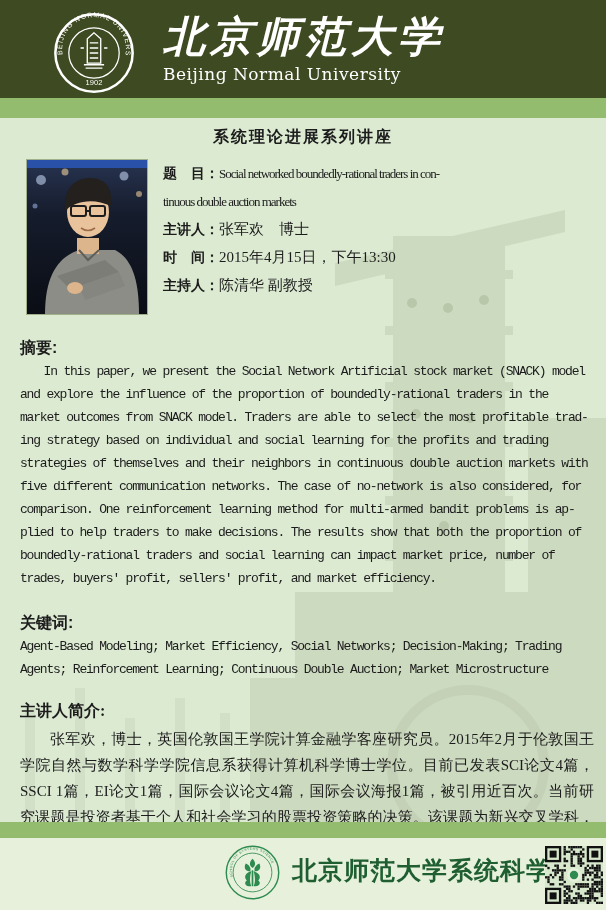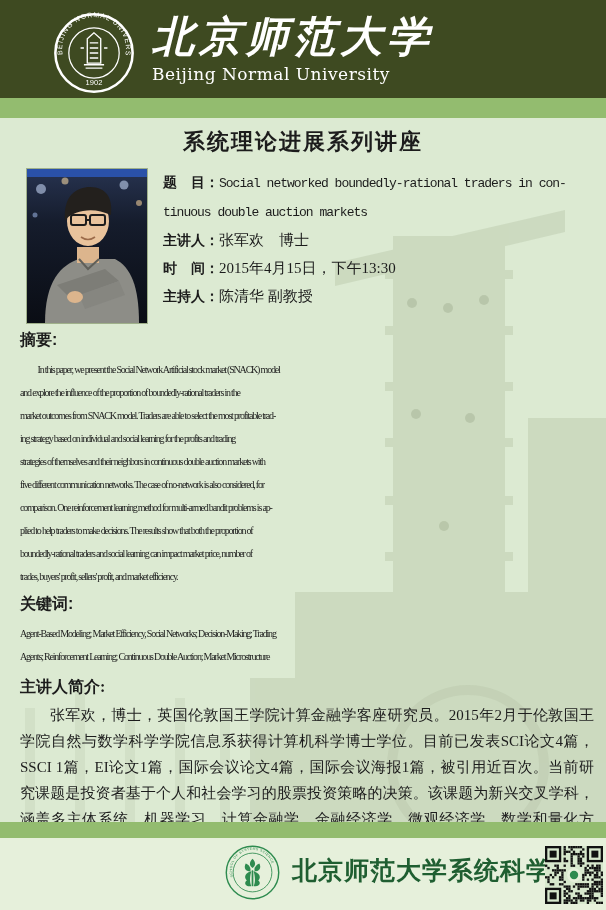--- a/index.html
+++ b/index.html
@@ -1,44 +1,44 @@
 <!DOCTYPE html>
 <html><head>
 <meta charset="utf-8">
 <style>
   html,body{margin:0;padding:0;background:#888;}
   .poster{position:relative;width:606px;height:910px;margin:0 auto;background:#dcead2;overflow:hidden;
           font-family:"Liberation Sans","DejaVu Sans",sans-serif;color:#1c1c1c;}
   
   .header{position:absolute;top:0;left:0;width:606px;height:98px;background:#3e4a21;z-index:3;}
   .seal{position:absolute;left:52px;top:11px;width:84px;height:84px;}
-  .uni-block{position:absolute;left:152px;top:12px;color:#fff;}
+  .uni-block{position:absolute;left:163px;top:12px;color:#fff;}
   .uni-cn{font-family:"DejaVu Serif","Liberation Serif",serif;font-style:italic;font-weight:bold;
           font-size:42px;letter-spacing:5px;line-height:50px;white-space:nowrap;}
   .uni-en{font-family:"DejaVu Serif","Liberation Serif",serif;font-size:17px;letter-spacing:.5px;margin-top:2px;}
   .stripe{position:absolute;left:0;width:606px;height:20px;background:#93bc6f;z-index:3;}
   .stripe-top{top:98px;}
   .stripe-bottom{top:822px;height:16px;}
   
   .watermark{position:absolute;left:0;top:118px;width:606px;height:704px;z-index:0;pointer-events:none;}
   
   .content{position:absolute;left:0;top:118px;width:606px;z-index:1;}
-  .poster-title{margin-top:9px;text-align:center;font-size:22px;font-weight:bold;letter-spacing:2px;}
+  .poster-title{margin-top:9px;text-align:center;font-size:16px;font-weight:bold;letter-spacing:2px;}
   .info-section{display:flex;padding:11px 12px 0 26px;}
   .photo{flex:0 0 120px;width:120px;height:154px;border:1px solid #9fb08a;}
   .info-text{margin-left:15px;flex:1;min-width:0;}
   .irow{line-height:27px;}
   .ilabel{font-weight:bold;font-size:14px;}
   .ival{white-space:pre-line;}
-  .ival.en{font-family:Liberation Mono, monospace;font-size:13px;letter-spacing:-1px;}
+  .ival.en{font-family:Liberation Serif, serif;font-size:13px;letter-spacing:-1px;}
   .ival.cjk{font-family:"Liberation Serif","DejaVu Serif",serif;font-size:15px;}
-  .sec-label{padding-left:20px;font-weight:bold;font-size:16px;margin-top:6px;}
-  .mono-block{margin:7px 10px 0 20px;font-family:Liberation Serif, serif;
-              font-size:10px;letter-spacing:-1.2px;line-height:23px;white-space:pre-line;}
-  .bio-label{margin-top:9px;font-family:Liberation Serif, serif;}
+  .sec-label{padding-left:20px;font-weight:bold;font-size:16px;margin-top:23px;}
+  .mono-block{margin:1px 10px 0 20px;font-family:Liberation Mono, monospace;
+              font-size:13px;letter-spacing:-1.2px;line-height:23px;white-space:pre-line;}
+  .bio-label{margin-top:20px;font-family:Liberation Serif, serif;}
   .bio-text{margin:4px 12px 0 20px;font-family:"Liberation Serif","DejaVu Serif",serif;
             font-size:15px;line-height:26px;text-align:justify;text-indent:2em;white-space:pre-line;}
   
   .footer{position:absolute;left:0;top:838px;width:606px;height:72px;background:#e6f0db;z-index:3;}
   .f-seal{position:absolute;left:224px;top:6px;width:57px;height:57px;}
   .f-school{position:absolute;left:292px;top:16px;font-family:"Liberation Serif","DejaVu Serif",serif;
             font-weight:600;font-size:25px;letter-spacing:1px;color:#1f5e31;white-space:nowrap;}
   .qr{position:absolute;right:3px;top:8px;width:58px;height:58px;background:#d7e8cd;padding:0;}
   .qr svg{display:block;width:58px;height:58px;}
 </style>

